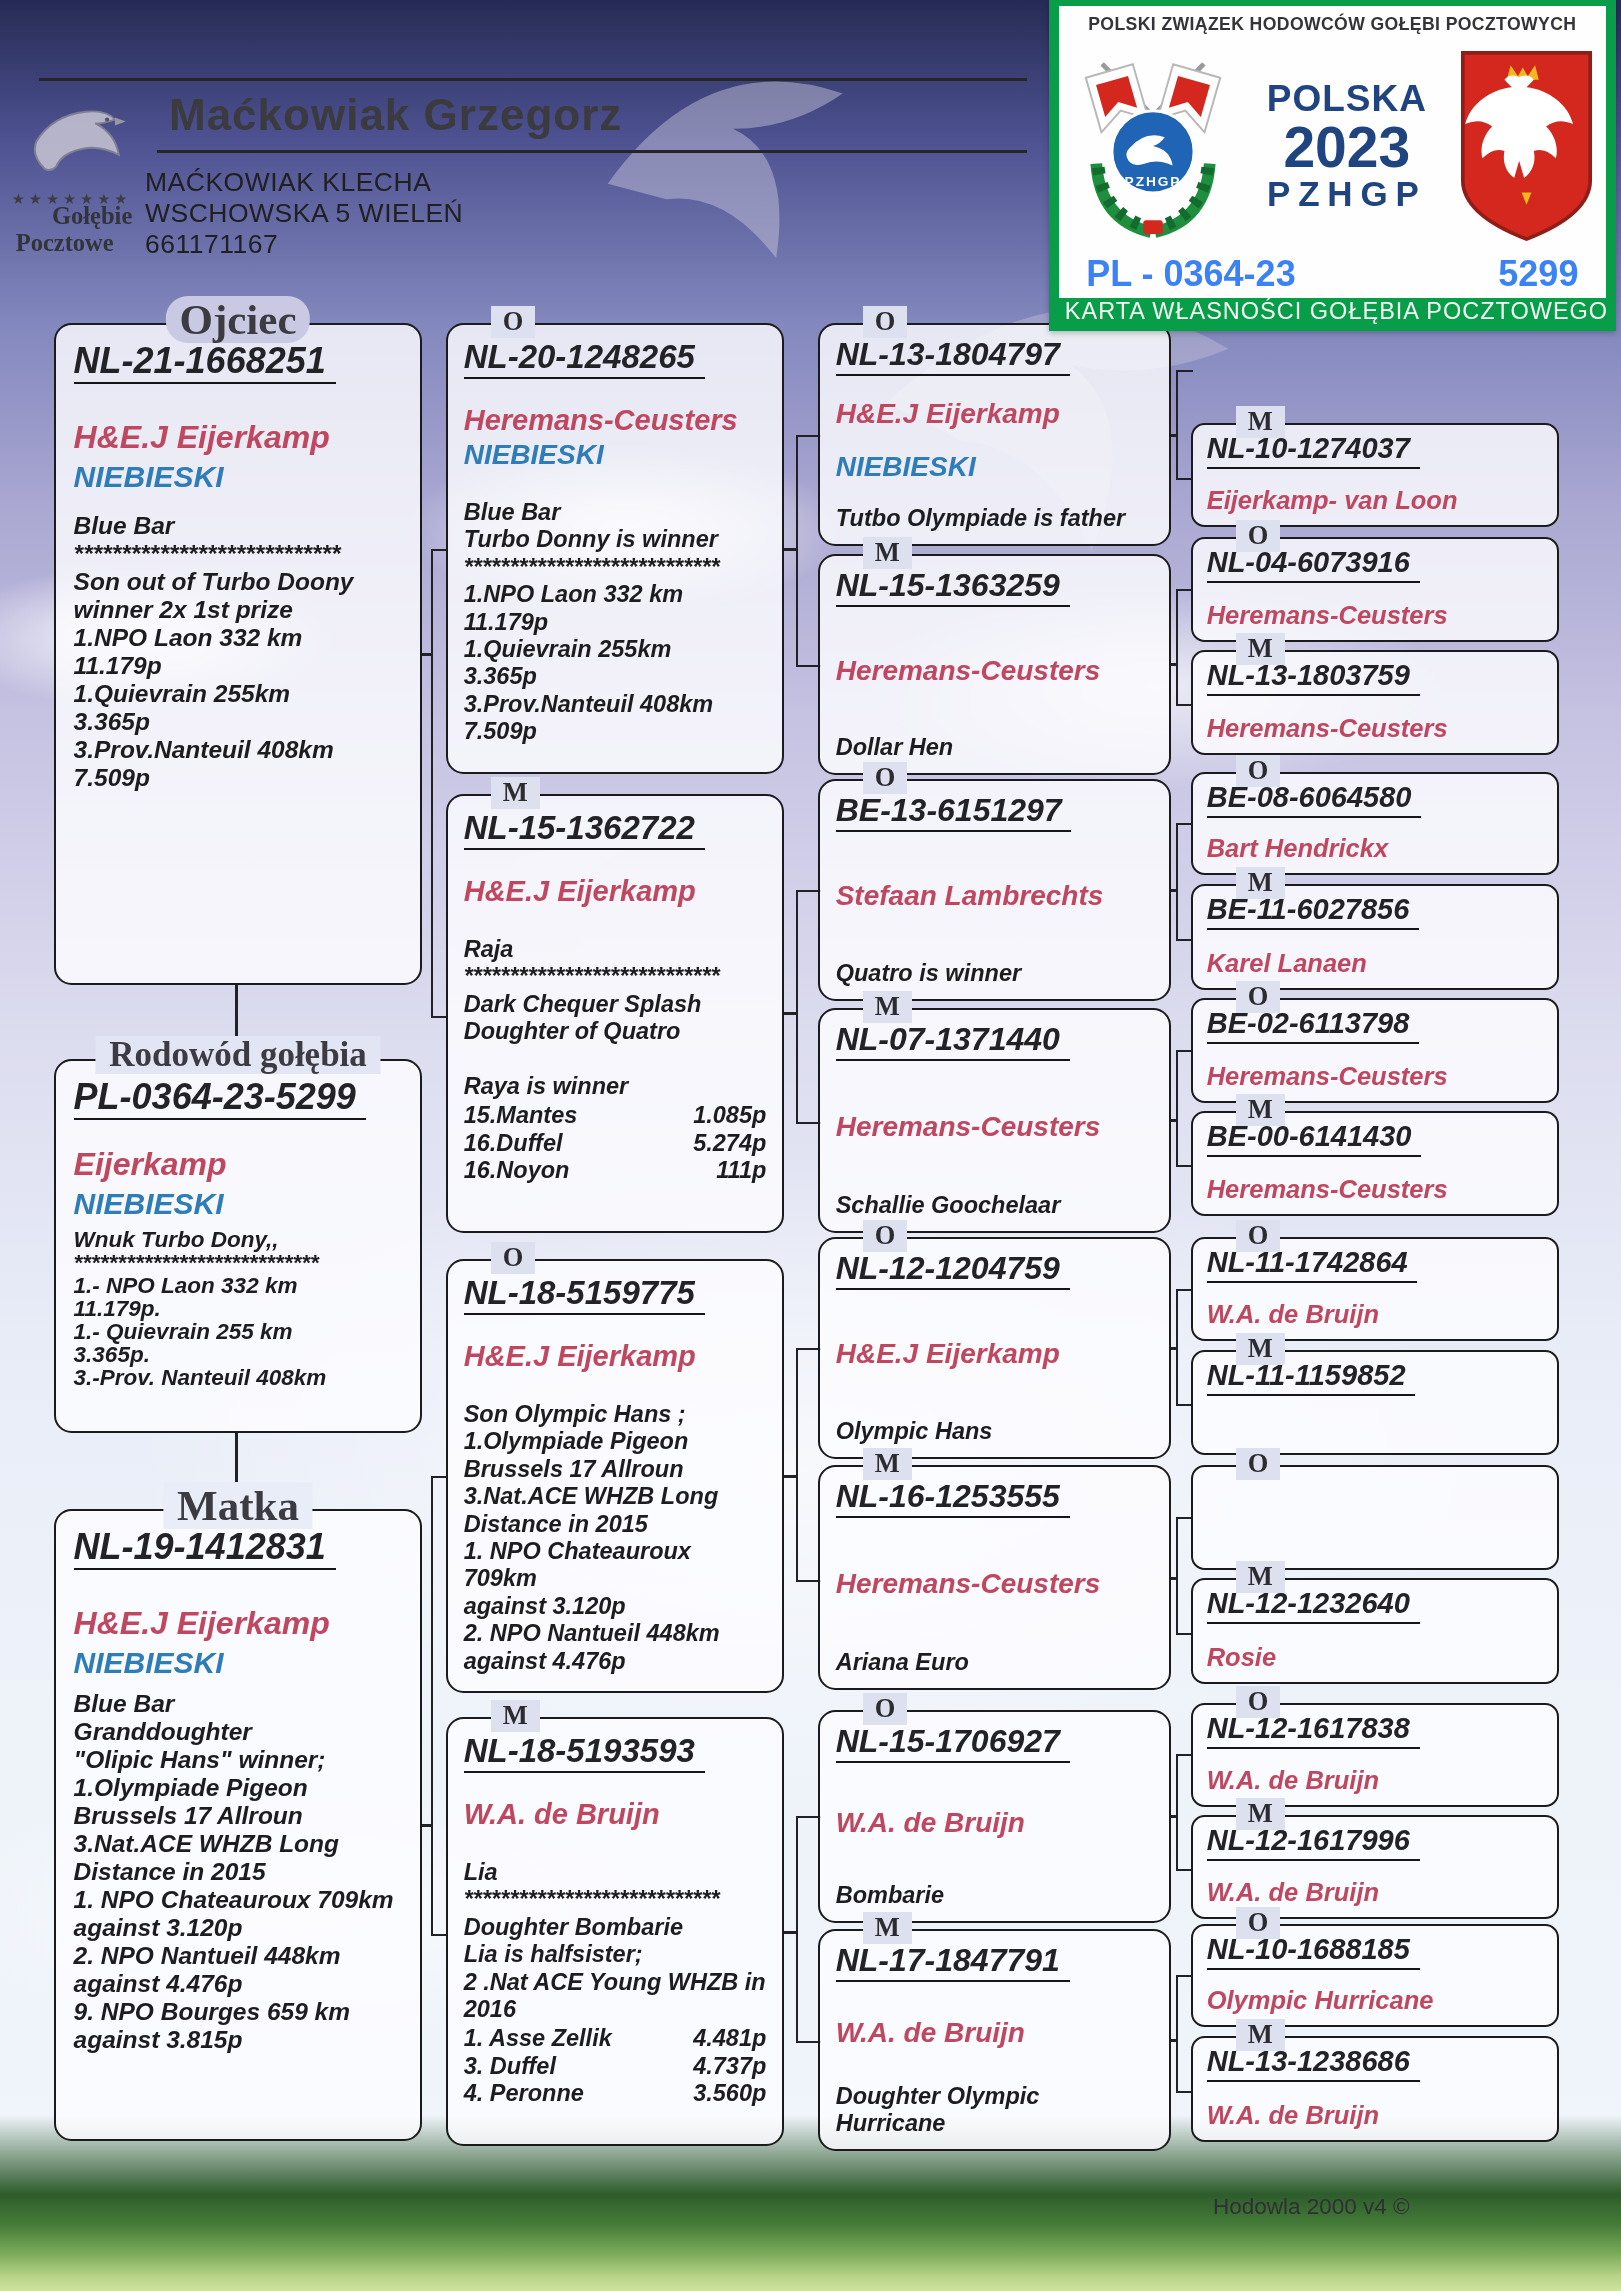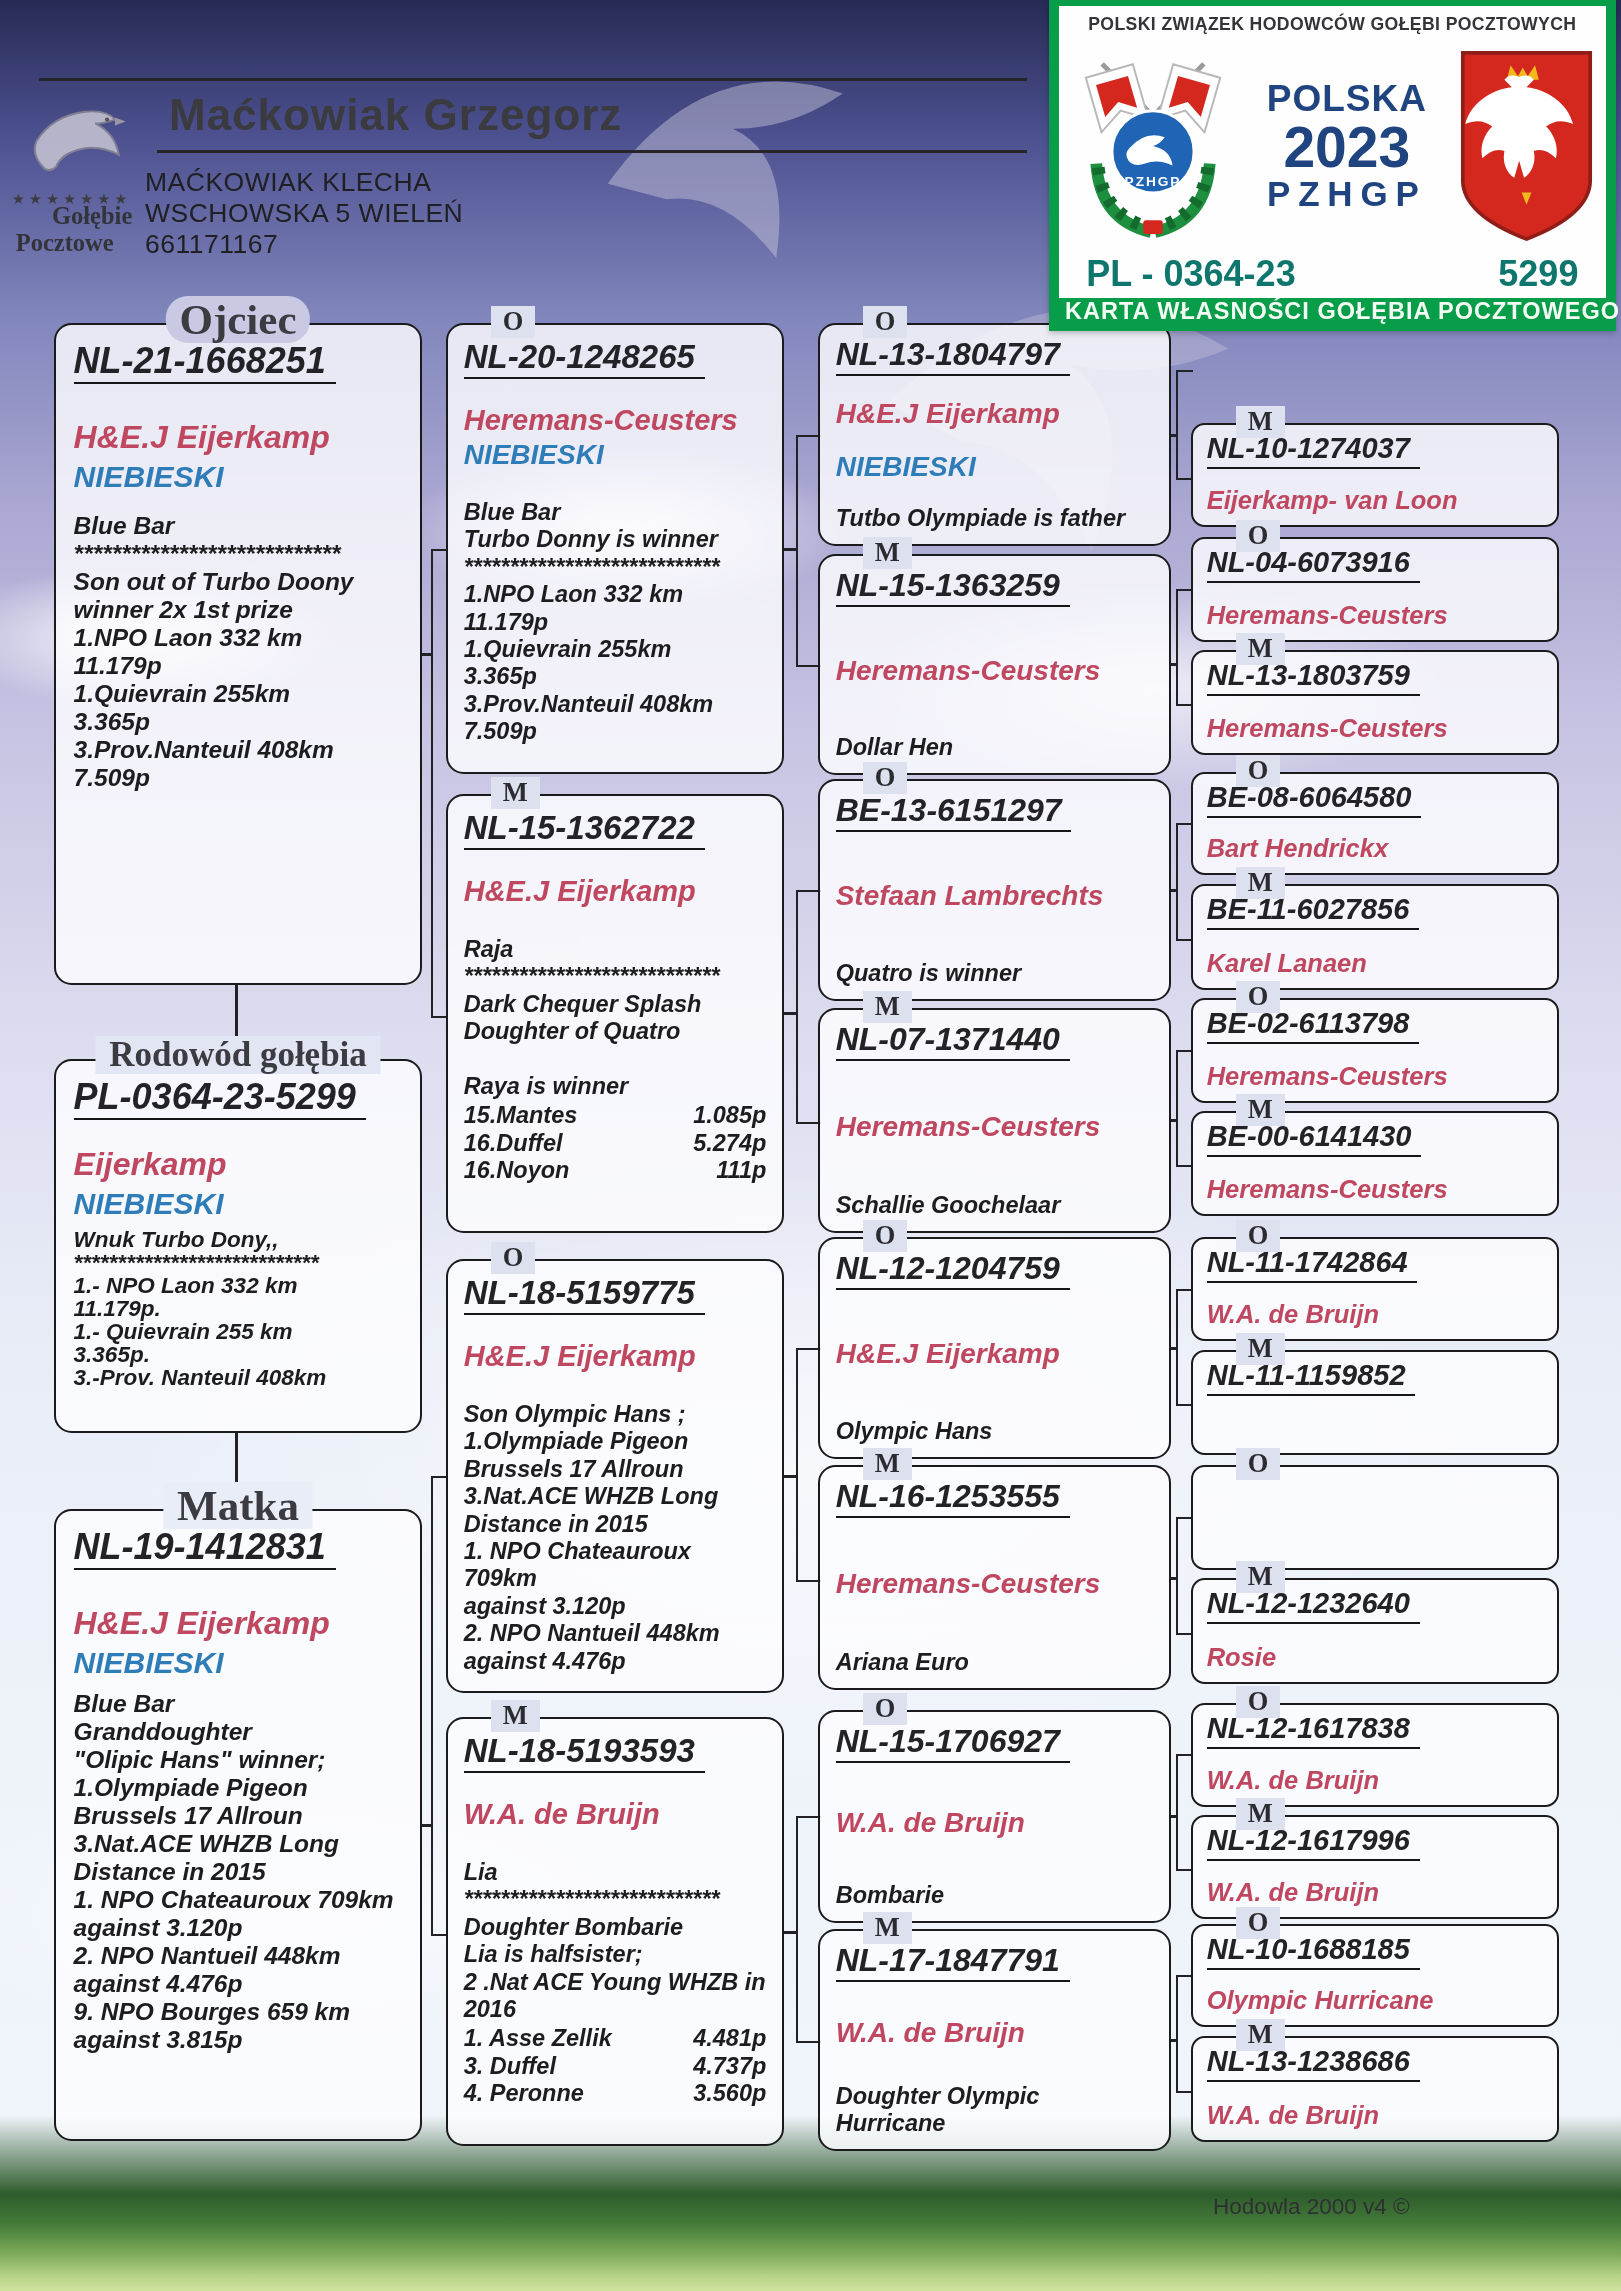--- a/index.html
+++ b/index.html
@@ -27,22 +27,22 @@
   .logotxt.l2{left:15.7px;top:229px;font-size:24.5px;}
   
   .stamp{position:absolute;left:1049px;top:0;width:567px;height:331px;background:#089e49;z-index:40;box-shadow:0 2px 5.9px rgba(0,0,0,.25);}
   .stamp-inner{position:absolute;left:9.8px;top:5.9px;width:547px;height:292px;background:#fdfefd;}
   .stamp-fed{position:absolute;left:0;top:7.8px;width:100%;text-align:center;font-size:17.6px;font-weight:bold;color:#343438;letter-spacing:0.4px;}
   .stamp-row{position:absolute;left:0;top:35px;width:100%;height:210px;display:flex;align-items:center;justify-content:space-between;padding:0 5.9px;box-sizing:border-box;}
   .stamp-center{text-align:center;color:#1f4480;font-weight:bold;line-height:1.02;}
   .stamp-country{font-size:37px;letter-spacing:1px;}
   .stamp-year{font-size:57px;}
   .stamp-org{font-size:35px;letter-spacing:7.8px;}
-  .stamp-serialrow{position:absolute;left:0;top:247px;width:100%;display:flex;justify-content:space-between;padding:0 27.4px;box-sizing:border-box;font-size:36px;font-weight:bold;color:#0f766e;}
-  .stamp-card{position:absolute;left:4px;top:298px;width:100%;text-align:right;font-size:23.5px;font-weight:bold;color:#f4fbf4;letter-spacing:1px;}
+  .stamp-serialrow{position:absolute;left:0;top:247px;width:100%;display:flex;justify-content:space-between;padding:0 27.4px;box-sizing:border-box;font-size:36px;font-weight:bold;color:#3b82f6;}
+  .stamp-card{position:absolute;left:4px;top:298px;width:100%;text-align:center;font-size:23.5px;font-weight:normal;color:#f4fbf4;letter-spacing:1px;}
   
   .col{position:absolute;top:0;height:100%;z-index:3;}
   #g2{left:446px;width:338px;} #g3{left:818px;width:353px;} #g4{left:1191px;width:368px;}
   .pbox{position:absolute;left:0;right:0;background:rgba(252,253,255,.82);border:2.9px solid #1b1b1e;border-radius:17.6px;box-sizing:border-box;}
   .c1{position:absolute;left:54px;width:368px;background:rgba(252,253,255,.82);border:2.9px solid #1b1b1e;border-radius:17.6px;box-sizing:border-box;padding:15.7px 17.6px;z-index:3;}
   .c2{padding:13.7px 15.7px;}
   .c3{padding:11.8px 15.7px 11.8px;display:flex;flex-direction:column;justify-content:space-between;}
   .c4{padding:7.8px 13.7px 9.8px;display:flex;flex-direction:column;justify-content:space-between;border-radius:13.7px;}
   .ring{display:inline-block;font-weight:bold;font-style:italic;color:#232327;border-bottom:2.9px solid #161618;padding:0 9.8px 2px 0;line-height:1.1;}
   .c1 .ring{font-size:36px;} .c2 .ring{font-size:33px;} .c3 .ring{font-size:32px;} .c4 .ring{font-size:29px;}

